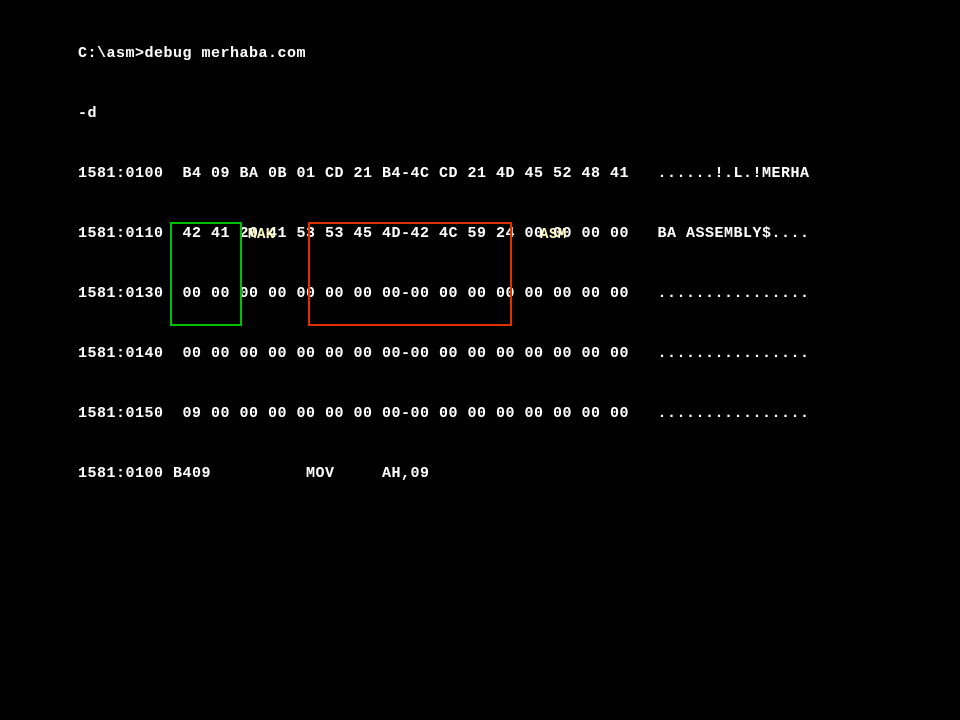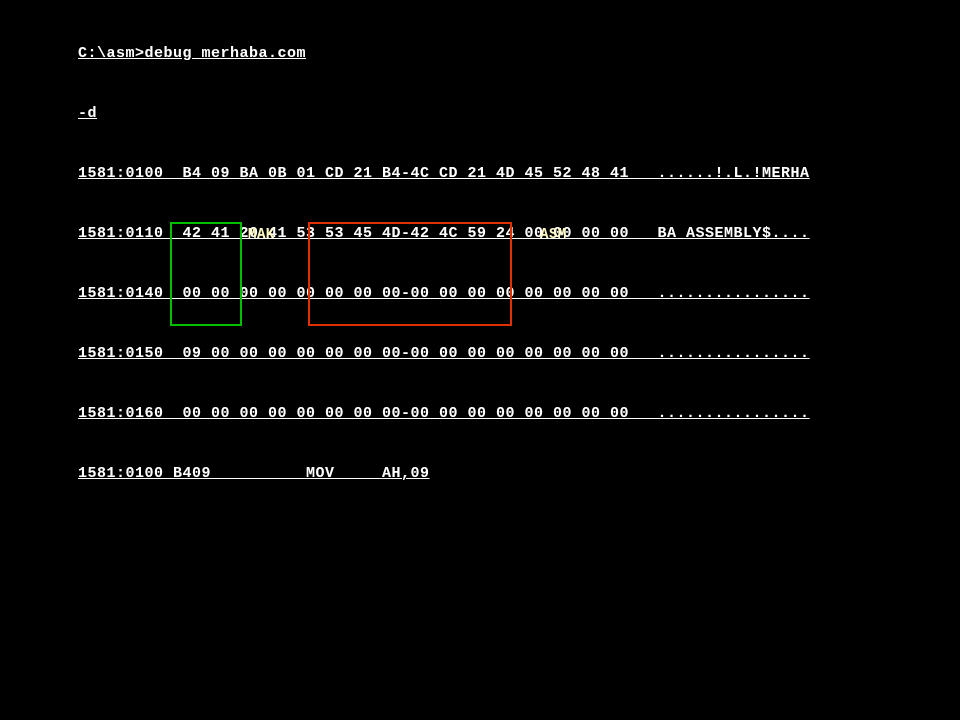--- a/index.html
+++ b/index.html
@@ -16,21 +16,21 @@
     font-family: "Courier New", monospace;
     font-size: 15px;
     font-weight: bold;
     line-height: 20px;
     padding: 4px 2px 8px 78px;
     position: relative;
     width: 960px;
     white-space: pre;
     letter-spacing: 0.5px;
   }
-  .termline { display: block; text-decoration: underline; }
+  .termline { display: block; }
   .green-box {
     position: absolute;
     border: 2px solid #00c000;
     pointer-events: none;
   }
   .red-box {
     position: absolute;
     border: 2px solid #e03000;
     pointer-events: none;
   }
@@ -43,23 +43,23 @@
   }
 </style>
 </head>
 <body>
 
 <div class="terminal">
   <span class="termline">C:\asm&gt;debug merhaba.com</span>
   <span class="termline">-d</span>
   <span class="termline">1581:0100  B4 09 BA 0B 01 CD 21 B4-4C CD 21 4D 45 52 48 41   ......!.L.!MERHA</span>
   <span class="termline">1581:0110  42 41 20 41 53 53 45 4D-42 4C 59 24 00 00 00 00   BA ASSEMBLY$....</span>
+  <span class="termline">1581:0130  00 00 00 00 00 00 00 00-00 00 00 00 00 00 00 00   ................</span>
   <span class="termline">1581:0140  00 00 00 00 00 00 00 00-00 00 00 00 00 00 00 00   ................</span>
   <span class="termline">1581:0150  09 00 00 00 00 00 00 00-00 00 00 00 00 00 00 00   ................</span>
-  <span class="termline">1581:0160  00 00 00 00 00 00 00 00-00 00 00 00 00 00 00 00   ................</span>
   <span class="termline">1581:0100 B409          MOV     AH,09</span>
   
   
   
   
   
 
   
   <div class="green-box" style="left:170px; top:222px; width:72px; height:104px;"></div>
   <span class="annot" style="left:248px; top:224px;">MAK</span>

